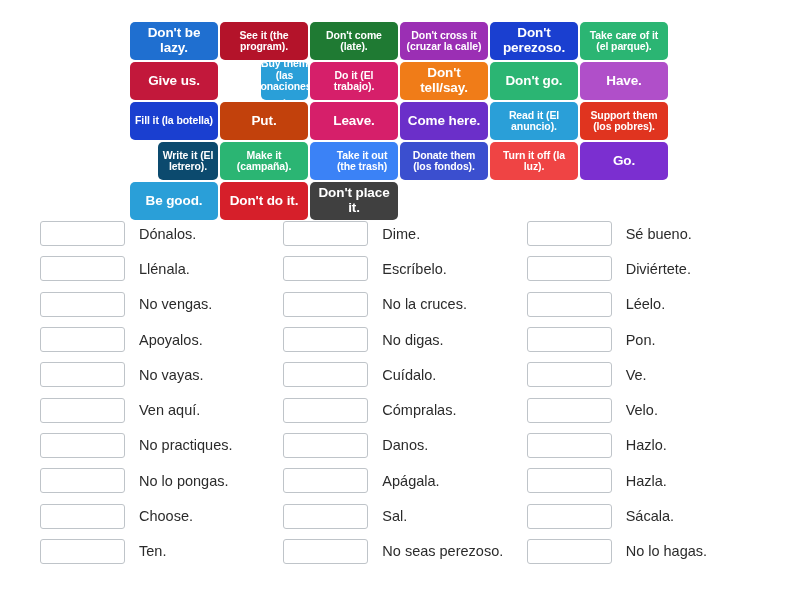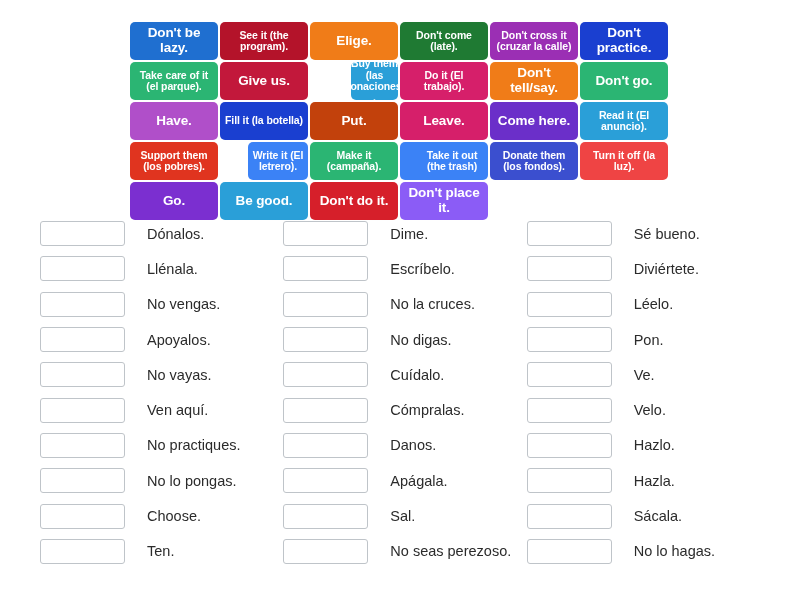--- a/index.html
+++ b/index.html
@@ -54,21 +54,20 @@
     width: 730px;
     display: grid;
     grid-template-columns: repeat(3, 1fr);
     column-gap: 0px;
     row-gap: 0px;
   }
   .answer-row {
     height: 35.3px;
     display: flex;
     align-items: center;
-    gap: 8px;
   }
   .drop-slot {
     width: 85px;
     height: 25px;
     background: #ffffff;
     border: 1px solid #bfc4c9;
     border-radius: 3px;
     box-sizing: border-box;
     flex: none;
   }
@@ -78,46 +77,45 @@
     color: #2b2b2b;
     white-space: nowrap;
   }
 </style>
 </head>
 <body>
 
 <div id="tile-bank">
     <div class="tile" style="background: rgb(31, 111, 208);">Don't be lazy.</div>
     <div class="tile small" style="background: rgb(180, 19, 42);">See it (the program).</div>
-    <div class="tile" style="background: rgb(240, 124, 24);">Elige.</div>
     <div class="tile small" style="background: rgb(31, 122, 51);">Don't come (late).</div>
     <div class="tile small" style="background: rgb(155, 47, 180);">Don't cross it (cruzar la calle)</div>
-    <div class="tile" style="background: rgb(26, 63, 208);">Don't practice.</div>
+    <div class="tile" style="background: rgb(26, 63, 208);">Don't perezoso.</div>
     <div class="tile small" style="background: rgb(43, 181, 115);">Take care of it (el parque).</div>
     <div class="tile" style="background: rgb(194, 24, 59);">Give us.</div>
     <div class="tile small" style="background: rgb(42, 159, 216); margin-left: 41px;">Buy them (las donaciones) .</div>
     <div class="tile small" style="background: rgb(214, 31, 106);">Do it (El trabajo).</div>
     <div class="tile" style="background: rgb(240, 124, 24);">Don't tell/say.</div>
     <div class="tile" style="background: rgb(43, 181, 115);">Don't go.</div>
     <div class="tile" style="background: rgb(176, 79, 201);">Have.</div>
     <div class="tile small" style="background: rgb(26, 63, 208);">Fill it (la botella)</div>
     <div class="tile" style="background: #c2410c;">Put.</div>
     <div class="tile" style="background: rgb(214, 31, 106);">Leave.</div>
     <div class="tile" style="background: rgb(107, 47, 201);">Come here.</div>
     <div class="tile small" style="background: rgb(42, 159, 216);">Read it (El anuncio).</div>
     <div class="tile small" style="background: rgb(224, 52, 31);">Support them (los pobres).</div>
-    <div class="tile small" style="background: #3b82f6; margin-left: 28px;">Write it (El letrero).</div>
+    <div class="tile small" style="background: #0c4a6e; margin-left: 28px;">Write it (El letrero).</div>
     <div class="tile small" style="background: rgb(43, 181, 115);">Make it (campaña).</div>
     <div class="tile small" style="background: #3b82f6; padding-left: 19px;">Take it out (the trash)</div>
     <div class="tile small" style="background: rgb(59, 79, 207);">Donate them (los fondos).</div>
     <div class="tile small" style="background: #ef4444;">Turn it off (la luz).</div>
     <div class="tile" style="background: rgb(123, 47, 208);">Go.</div>
     <div class="tile" style="background: rgb(42, 159, 216);">Be good.</div>
     <div class="tile" style="background: rgb(214, 31, 42);">Don't do it.</div>
-    <div class="tile" style="background: #8b5cf6;">Don't place it.</div>
+    <div class="tile" style="background: #404040;">Don't place it.</div>
   </div>
 
 <div id="answer-area">
     <div class="answer-row">
       <div class="drop-slot"></div>
       <div class="answer-label">Dónalos.</div>
     </div>
     <div class="answer-row">
       <div class="drop-slot"></div>
       <div class="answer-label">Dime.</div>

